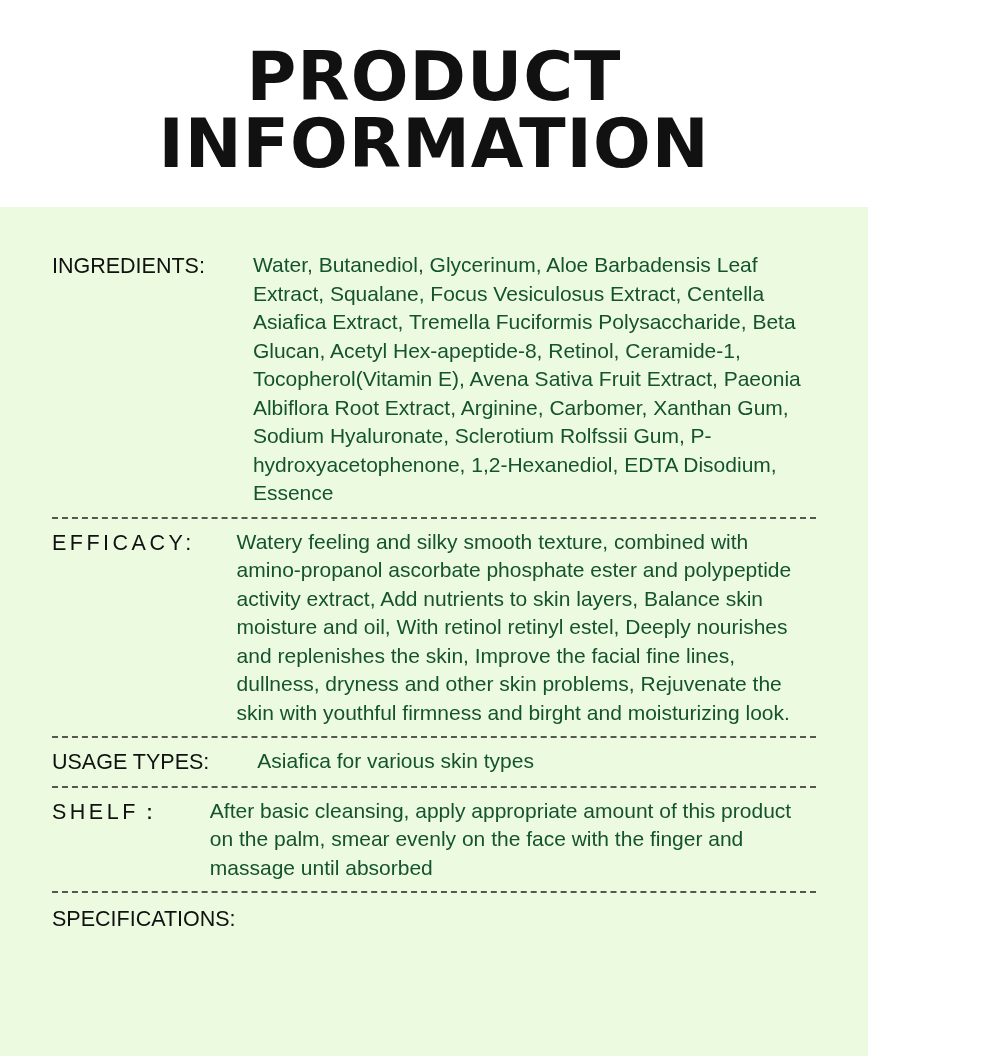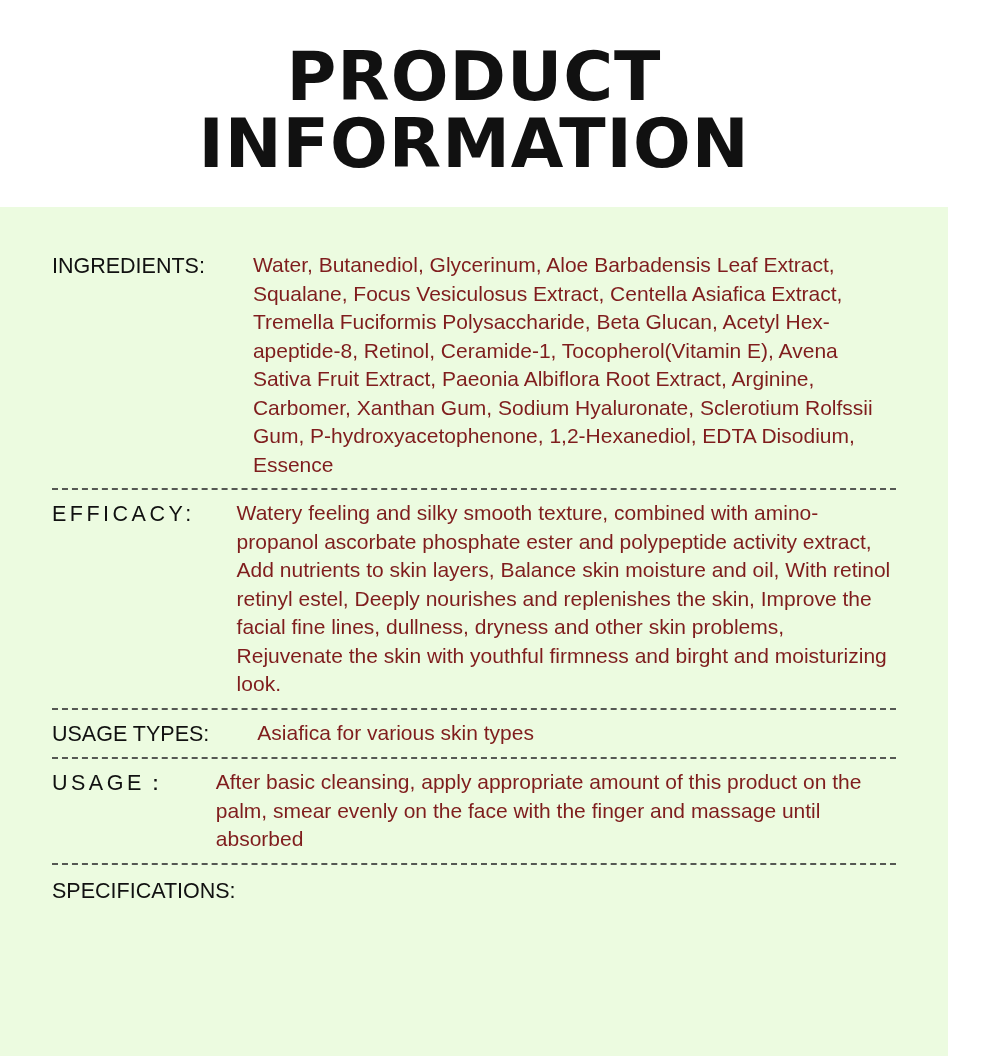--- a/index.html
+++ b/index.html
@@ -9,21 +9,21 @@
   body {
     width: 1000px;
     height: 1056px;
     background: #ffffff;
     font-family: "Liberation Sans", sans-serif;
     color: #111111;
     overflow: hidden;
   }
 
   .page {
-    width: 948px;
+    width: 868px;
     height: 1056px;
     display: flex;
     flex-direction: column;
     box-sizing: border-box;
   }
 
   
   .header {
     background: #ffffff;
     padding-top: 44px;
@@ -66,21 +66,21 @@
     padding-top: 1px;
   }
   .label.spaced {
     letter-spacing: 3.5px;
   }
 
   .value {
     flex: 1 1 auto;
     font-size: 21px;
     line-height: 28.5px;
-    color: #7f1d1d;
+    color: #14532d;
     padding-left: 7px;
   }
 
   .divider {
     border: none;
     border-top: 2px dashed #3b3b3b;
     margin: 9px 0 9px 0;
     height: 0;
     opacity: 0.85;
   }
@@ -137,21 +137,21 @@
     <hr class="divider">
 
     <div class="row block-skin">
       <div class="label">USAGE TYPES:</div>
       <div class="value">Asiafica for various skin types</div>
     </div>
 
     <hr class="divider">
 
     <div class="row block-usage">
-      <div class="label spaced">USAGE：</div>
+      <div class="label spaced">SHELF：</div>
       <div class="value">After basic cleansing, apply appropriate amount of this product on the palm, smear evenly on the face with the finger and massage until absorbed</div>
     </div>
 
     <hr class="divider">
 
     <div class="footer-row">
       <div class="footer-item">
         <div class="label">SPECIFICATIONS:</div>
       </div>
     </div>

